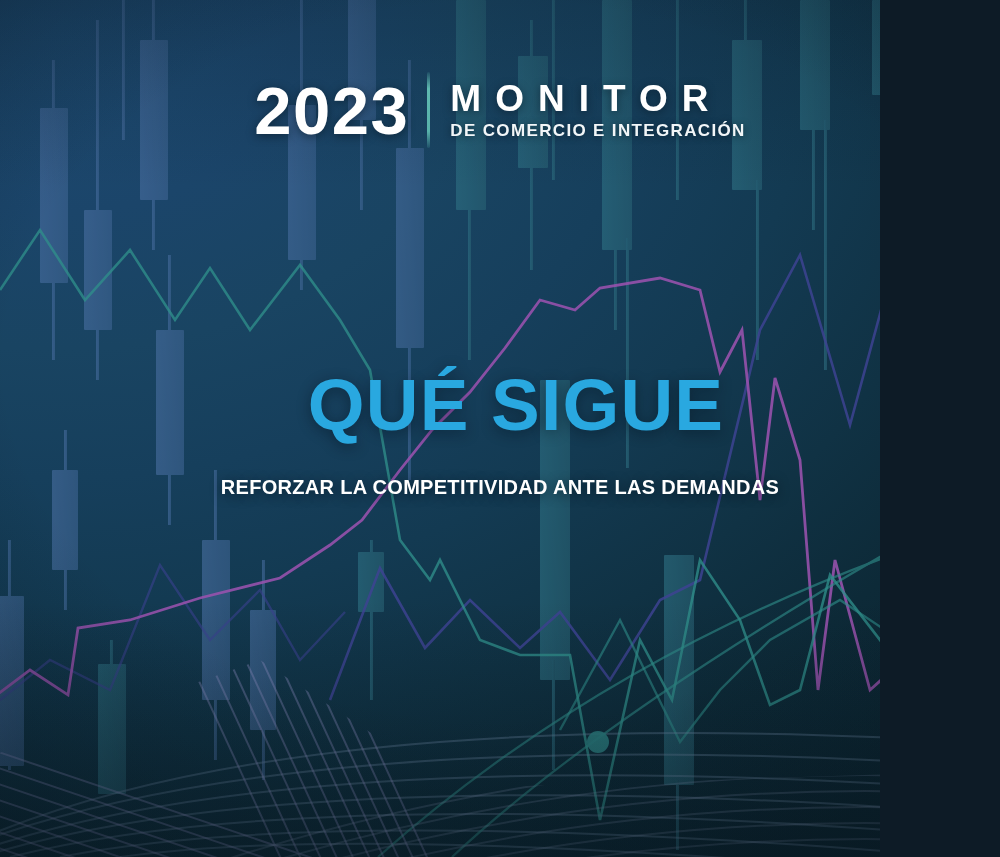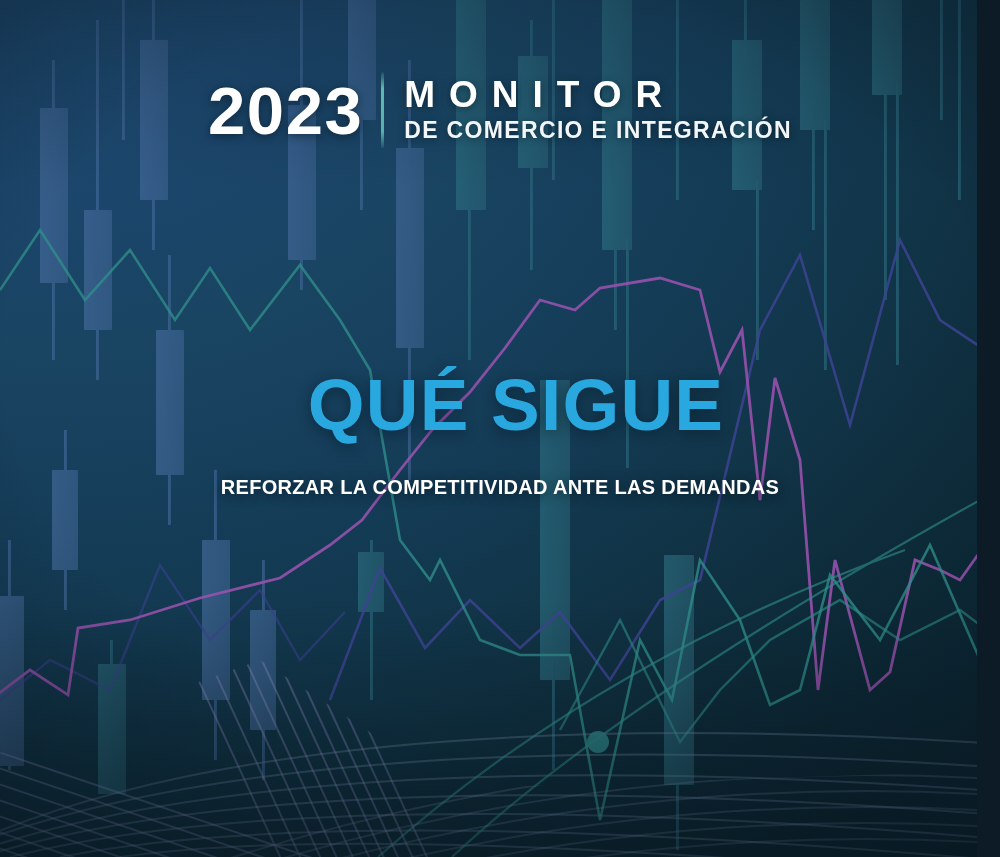--- a/index.html
+++ b/index.html
@@ -3,21 +3,21 @@
 <meta charset="utf-8">
 <title>Monitor de Comercio e Integración 2023</title>
 <style>
   html, body {
     margin: 0;
     padding: 0;
     background: #0d1b26;
   }
   #cover {
     position: relative;
-    width: 977px;
+    width: 880px;
     height: 857px;
     overflow: hidden;
     font-family: "Liberation Sans", "DejaVu Sans", sans-serif;
     background: #4c1d95;
     -webkit-font-smoothing: antialiased;
   }
   .layer {
     position: absolute;
     inset: 0;
     width: 1000px;
@@ -73,21 +73,21 @@
   #brand-name {
     color: #ffffff;
     font-size: 37px;
     font-weight: 700;
     letter-spacing: 14px;
     line-height: 1.05;
     text-shadow: 0 2px 9px rgba(5,18,28,0.5);
   }
   #brand-tagline {
     color: #f2f6f8;
-    font-size: 23px;
+    font-size: 17px;
     font-weight: 700;
     letter-spacing: 1.35px;
     line-height: 1.1;
     text-shadow: 0 1px 7px rgba(5,18,28,0.6);
   }
 
   
   #headline {
     position: absolute;
     top: 368px;

